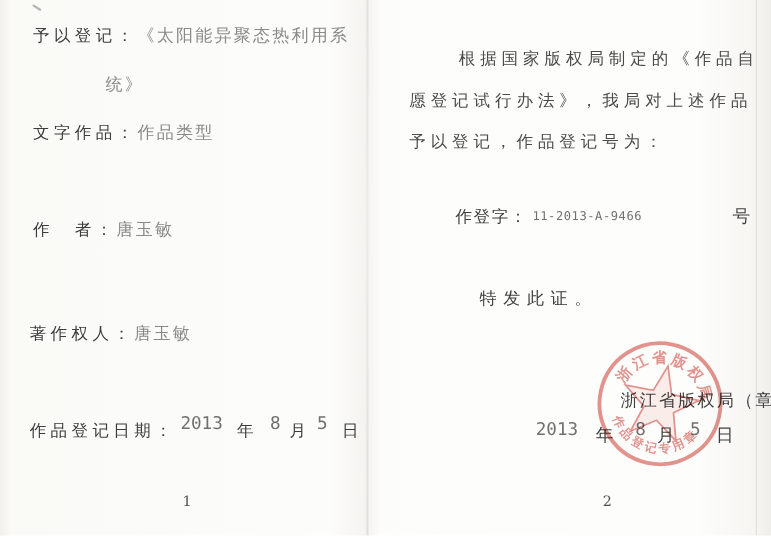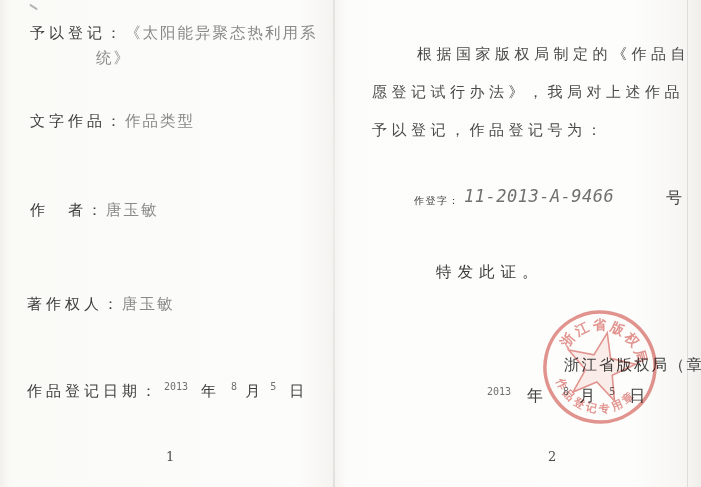--- a/index.html
+++ b/index.html
@@ -13,26 +13,26 @@
     font-family:"Liberation Serif","DejaVu Serif",serif;
     background:
       linear-gradient(90deg,#f1f0ed 0px,#fafaf7 10px,#fcfcfa 300px,#f4f3f0 334px,#fcfcfa 346px,#fdfdfb 630px,#f6f5f2 688px,#efeeeb 701px);
   }
   .crease{position:absolute;top:0;height:100%;width:2px;pointer-events:none;}
   .crease.gutter{left:333px;background:linear-gradient(180deg,rgba(0,0,0,.07),rgba(0,0,0,.03) 40%,rgba(0,0,0,.08));}
   .crease.edge{left:687px;width:1px;background:rgba(0,0,0,.10);}
   .stray{position:absolute;top:6px;left:29px;width:9px;height:2px;background:#b4b4b4;transform:rotate(32deg);border-radius:2px;}
   .fline{position:absolute;white-space:nowrap;line-height:22px;}
   .lbl{font-size:15px;letter-spacing:4px;color:var(--label-text);}
-  .lbl-tight{font-size:10px;letter-spacing:1.5px;color:var(--label-text);margin-top:28px;}
-  .val{font-size:15.5px;letter-spacing:2px;color:var(--value-text);}
+  .lbl-tight{font-size:15px;letter-spacing:1.5px;color:var(--label-text);margin-top:28px;}
+  .val{font-size:15.5px;letter-spacing:2px;color:var(--value-text);margin-top:20px;}
   .rbody{font-size:15px;letter-spacing:4.5px;color:var(--body-text);text-align:center;}
   .num{font-family:"DejaVu Sans Mono","Liberation Mono",monospace;color:var(--number-text);}
-  .sup{position:relative;top:-6px;font-size:10px;}
-  .regno-val{font-size:17px;letter-spacing:.5px;position:relative;top:-2px;font-style:italic;}
+  .sup{position:relative;top:-6px;font-size:16px;}
+  .regno-val{font-size:11px;letter-spacing:.5px;position:relative;top:-2px;}
   .unit{font-size:15px;letter-spacing:2px;color:var(--label-text);}
   .unit-lg{font-size:16px;letter-spacing:2px;color:#3e3e3e;}
   .closing{font-size:15.5px;letter-spacing:6px;color:var(--label-text);}
   .issuer{font-size:15.5px;letter-spacing:2px;color:#3e3e3e;margin-left:38px;}
   .pageno{font-family:"DejaVu Serif","Liberation Serif",serif;font-size:13px;color:var(--page-number-text);}
   .ml4{margin-left:4px;}.ml8{margin-left:8px;}.ml10{margin-left:10px;}
   .ml12{margin-left:12px;}.ml13{margin-left:13px;}.ml14{margin-left:14px;}
   .ml16{margin-left:16px;}.ml18{margin-left:18px;}
   .seal{position:absolute;left:539px;top:306px;width:122px;height:122px;
         transform:rotate(12deg);mix-blend-mode:multiply;opacity:.82;}

